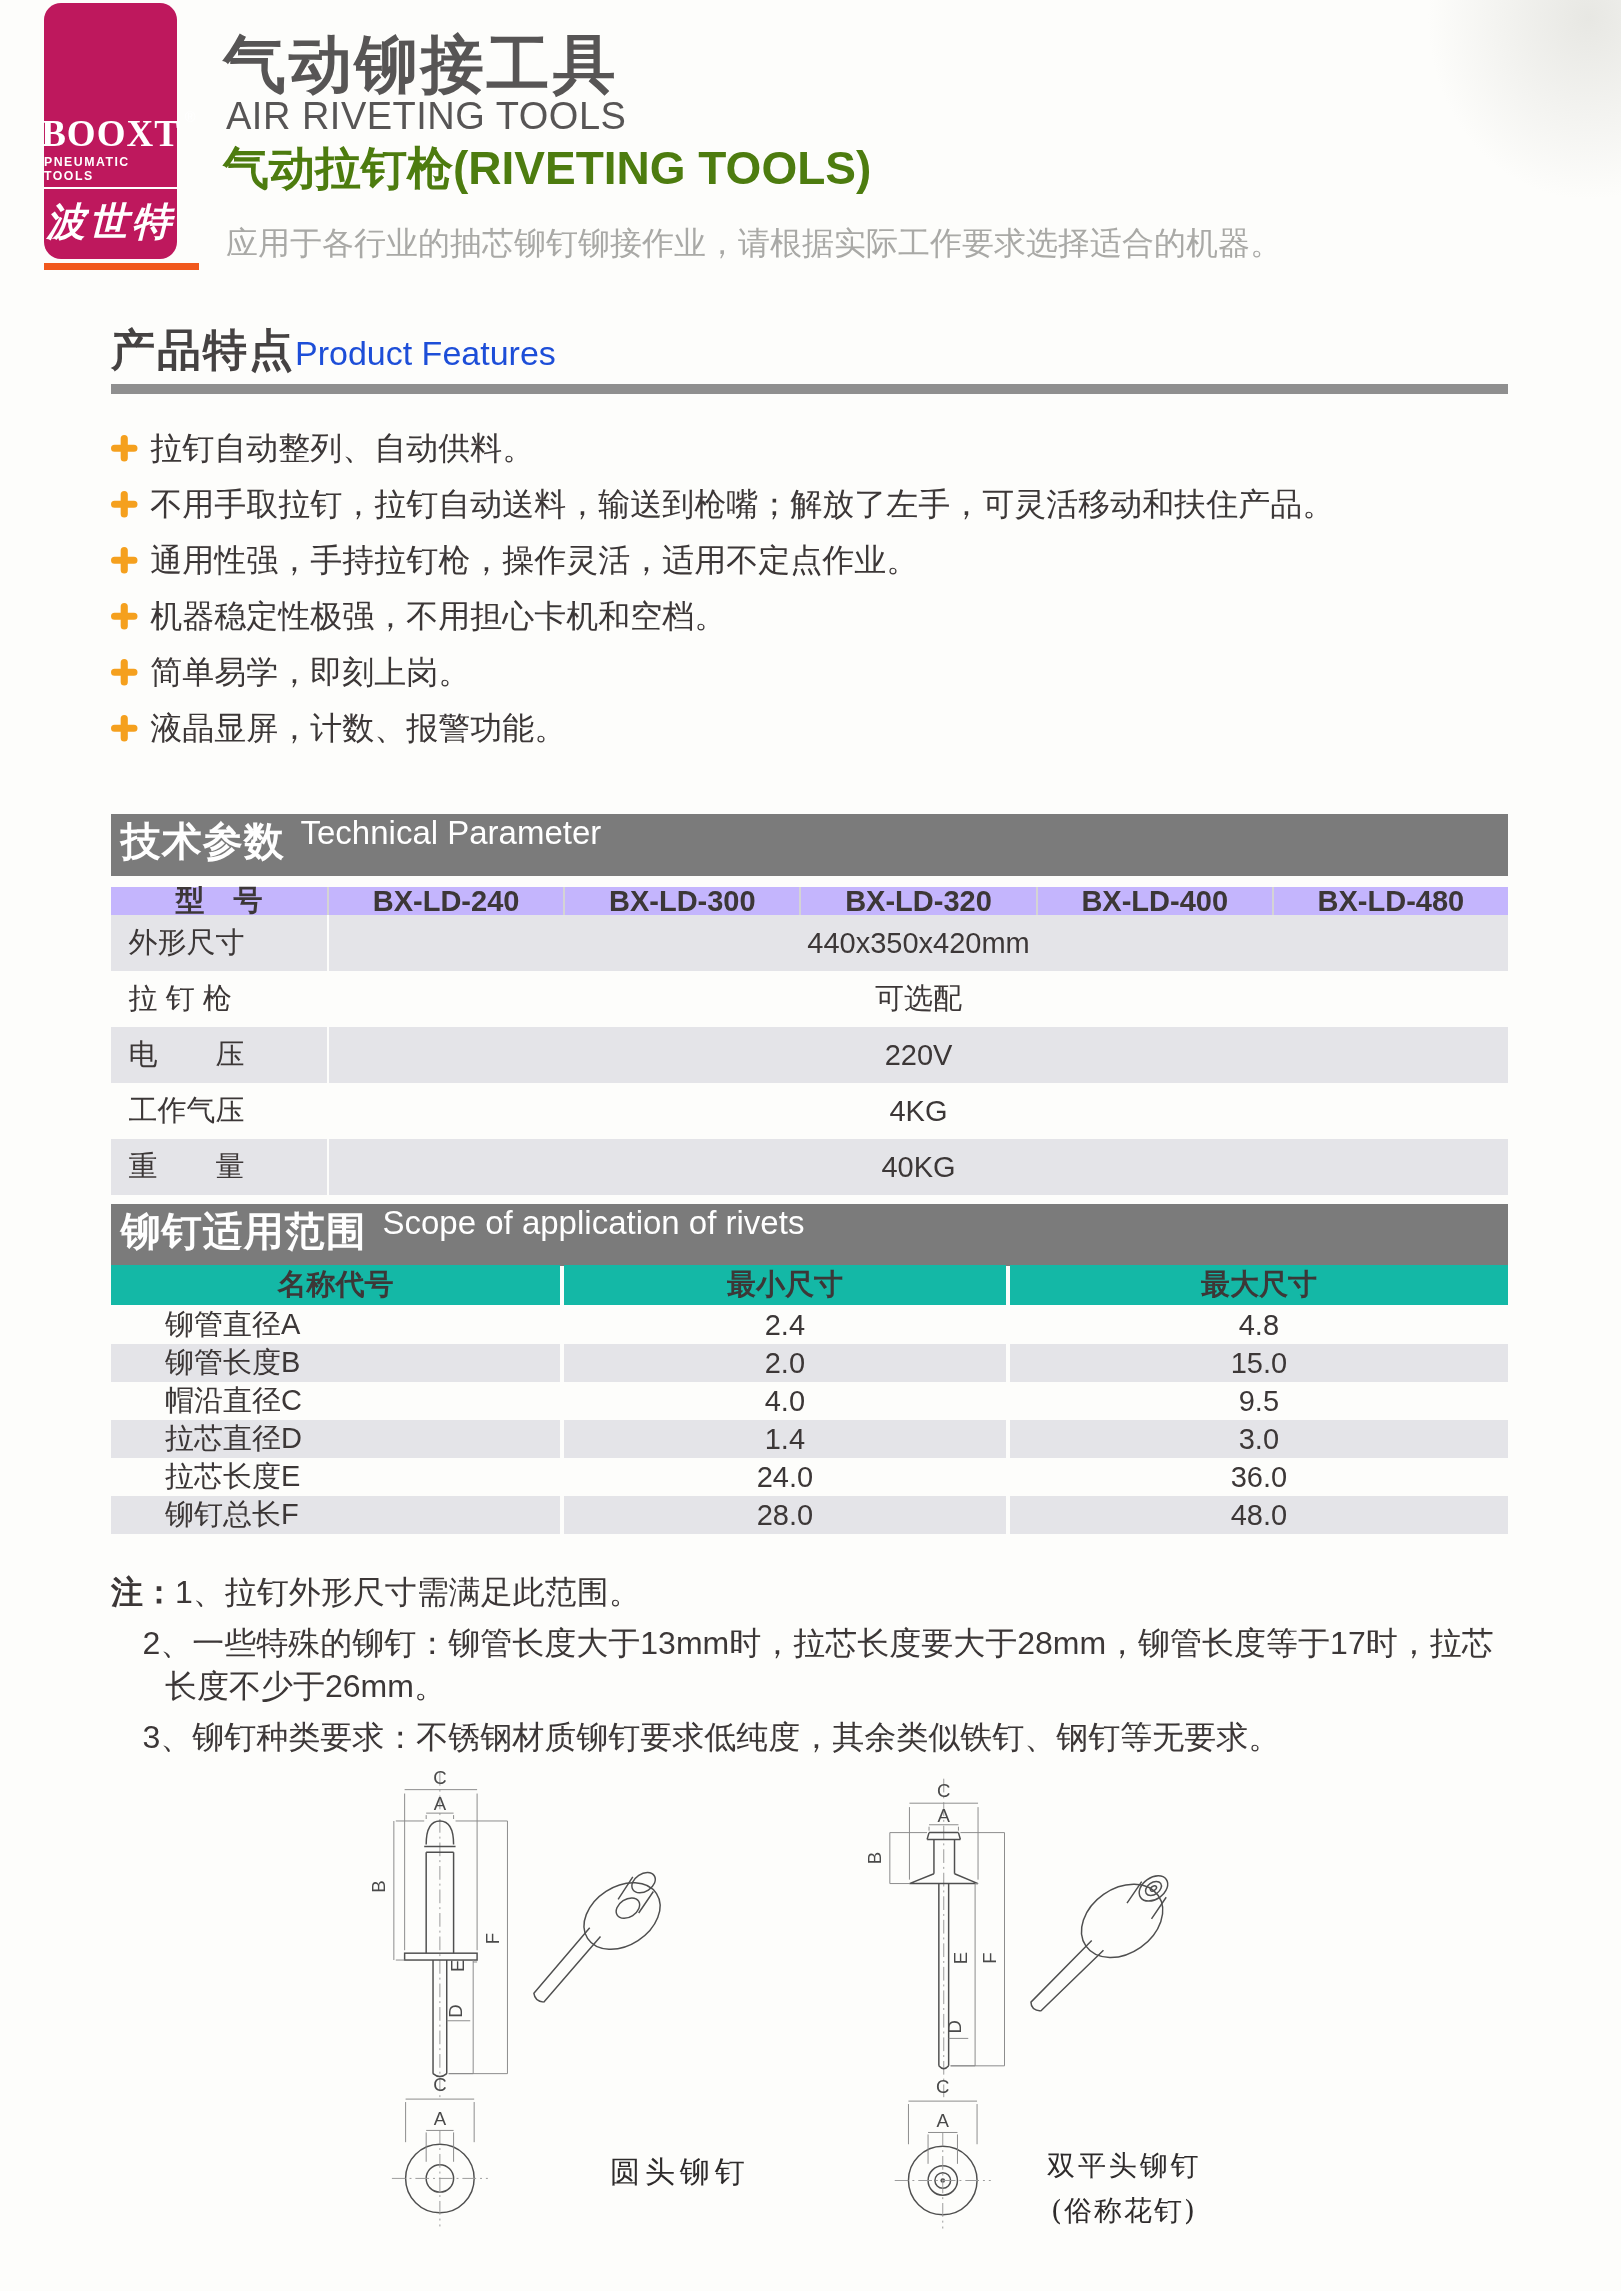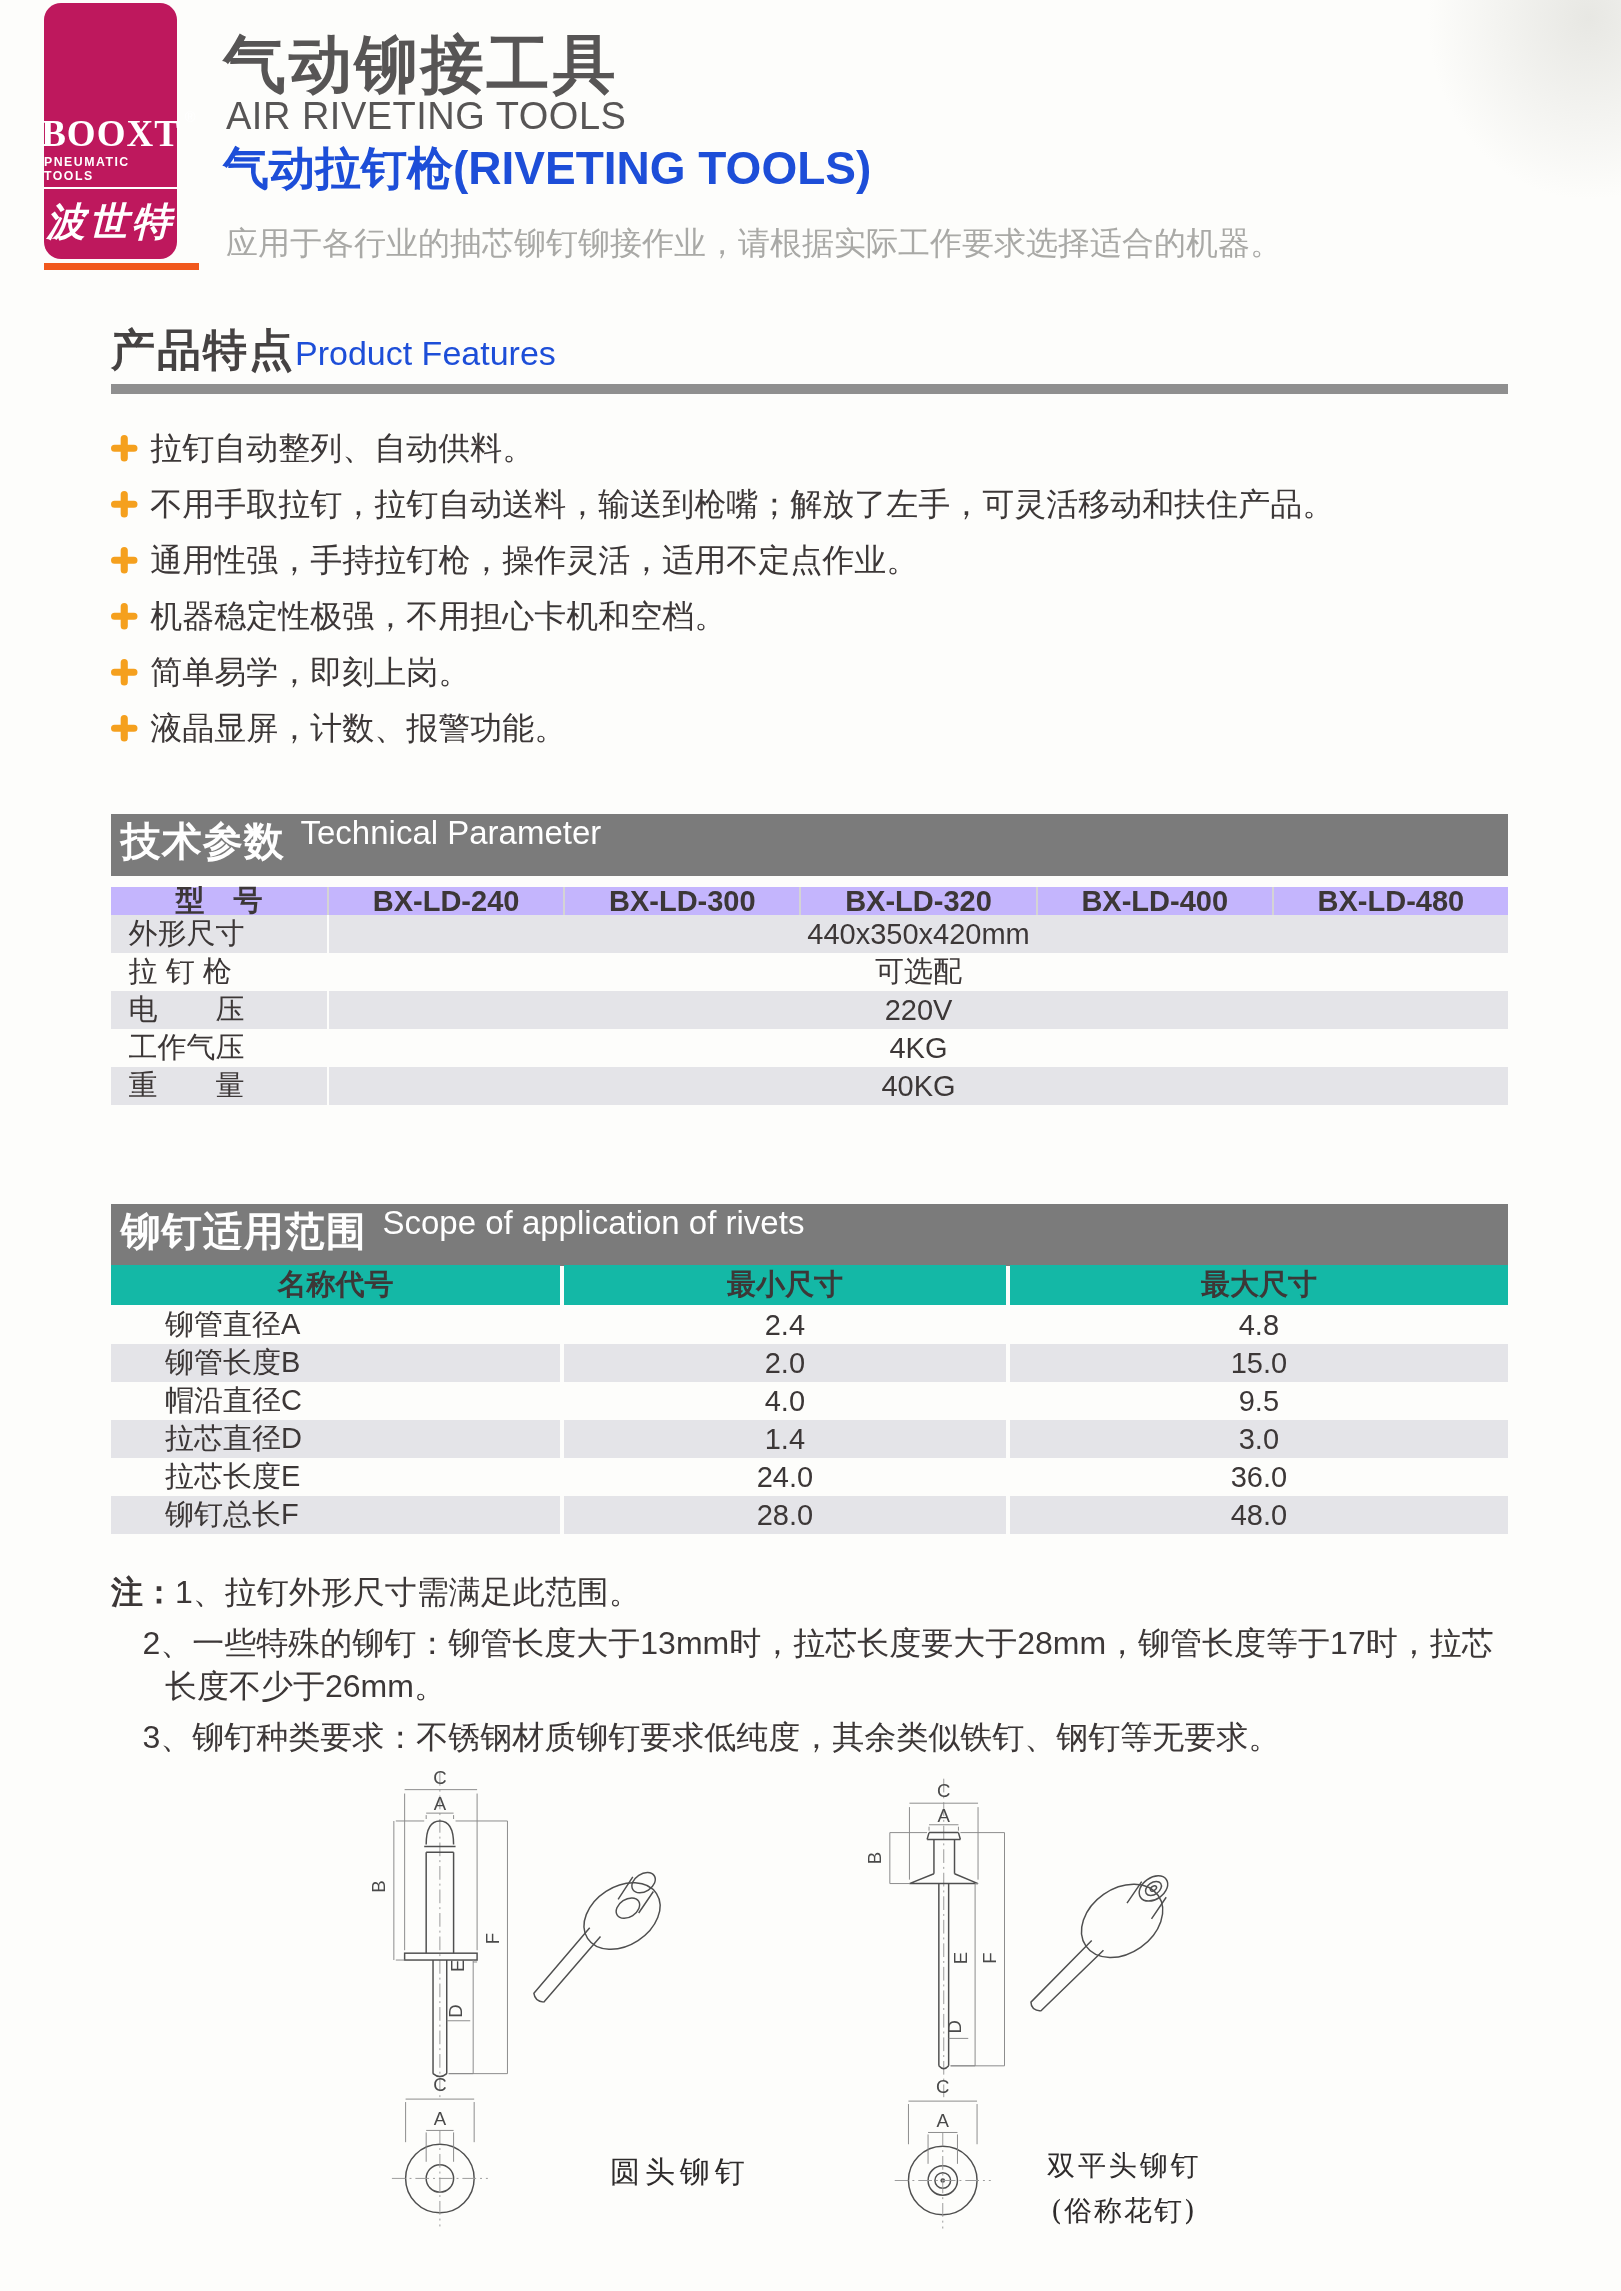--- a/index.html
+++ b/index.html
@@ -23,21 +23,21 @@
   .logo-tagline{font-size:12.3px;letter-spacing:1.5px;font-weight:bold;margin-top:2.9px;
     border-bottom:2px solid #fff;padding-bottom:3.9px;}
   .logo-cn{font-family:"DejaVu Serif",serif;font-weight:bold;font-style:italic;
     font-size:39px;letter-spacing:3.9px;margin-top:5.9px;}
   .logo-underline{position:absolute;left:44px;top:263px;width:155px;height:6.9px;background:#f1581c;}
 
   
   .title-cn{position:absolute;left:223px;top:21.6px;margin:0;font-size:63px;font-weight:bold;
     color:#575555;letter-spacing:2.9px;}
   .title-en{position:absolute;left:226px;top:95px;font-size:38px;color:#575555;letter-spacing:0.5px;}
-  .subtitle{position:absolute;left:223px;top:138px;font-size:46px;font-weight:600;color:#1d4ed8;text-align:center;}
+  .subtitle{position:absolute;left:223px;top:138px;font-size:46px;font-weight:600;color:#4d7c0f;text-align:center;}
   .desc{position:absolute;left:226px;top:222px;font-size:32px;color:#a9a9a6;}
 
   
   .feat-heading{position:absolute;left:111px;top:321px;display:flex;align-items:baseline;}
   .feat-cn{font-size:44px;font-weight:bold;color:#454242;letter-spacing:2px;}
   .feat-en{font-size:34px;color:#1d4ed8;margin-left:0;}
   .feat-bar{position:absolute;left:111px;top:384px;width:1397px;height:9.8px;background:#8f8f8f;}
   .feat-list{position:absolute;left:111px;top:429px;width:1397px;}
   .feat-item{display:flex;align-items:center;height:39px;margin-bottom:17px;text-align:right;}
   .plus{width:26.5px;height:26.5px;flex:none;margin-right:12.7px;}
@@ -50,21 +50,21 @@
   .bar-en{font-size:33px;margin-left:15.7px;}
   .tech-bar{top:814px;}
   .rivets-bar{top:1204px;}
 
   
   .tech-table{position:absolute;left:111px;top:875px;width:1397px;font-size:29px;}
   .t-h{display:flex;height:28px;align-items:stretch;background:#c4b5fd;margin-top:12px;}
   .t-h-label{width:216px;display:flex;align-items:center;justify-content:center;font-weight:bold;}
   .t-h-model{flex:1;display:flex;align-items:center;justify-content:center;font-weight:bold;
     border-left:2px solid #d4d4d4;}
-  .t-row{display:flex;height:38px;align-items:stretch;}
+  .t-row{display:flex;height:56px;align-items:stretch;}
   .t-row.gray{background:#e4e4e8;}
   .t-label{width:216px;display:flex;align-items:center;padding-left:17.6px;box-sizing:border-box;}
   .t-value{flex:1;display:flex;align-items:center;justify-content:center;border-left:2.9px solid #fdfdfb;}
 
   
   .rivets-table{position:absolute;left:111px;top:1265px;width:1397px;font-size:29px;}
   .r-h{display:flex;height:40px;margin-bottom:1px;}
   .r-h > div{background:#14b8a6;display:flex;align-items:center;justify-content:center;font-weight:bold;}
   .r-c1{width:449px;margin-right:3.9px;}
   .r-c2{width:442px;margin-right:3.9px;}

